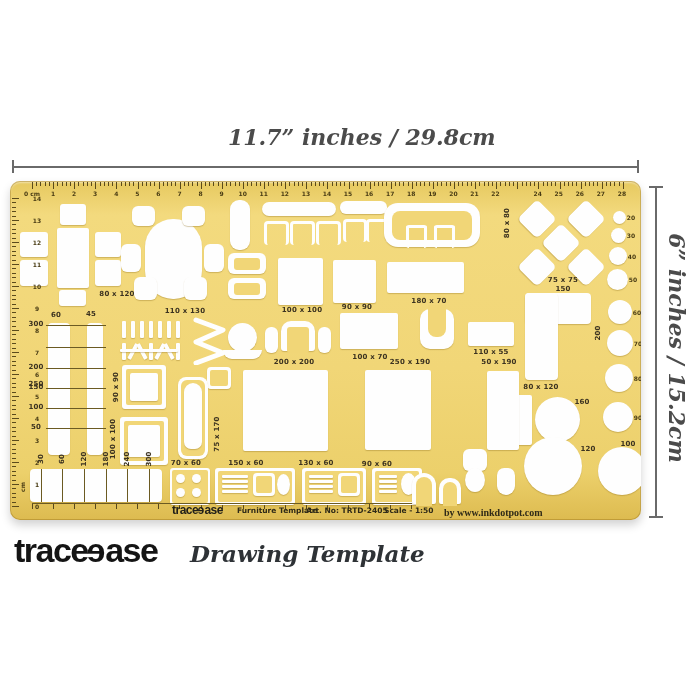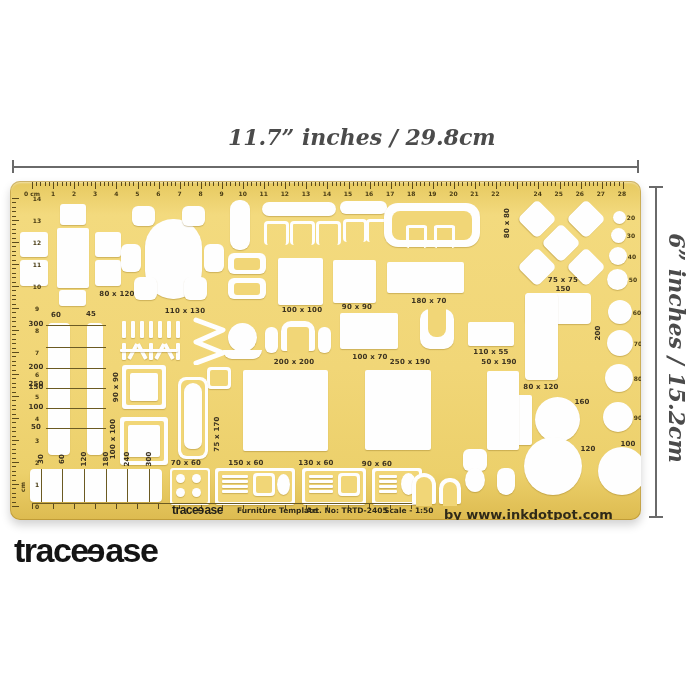--- a/index.html
+++ b/index.html
@@ -525,19 +525,20 @@
         <div class="lbl" style="left: 117px; top: 278px; transform: translate(-50%, -50%) rotate(-90deg);">240</div>
         <div class="lbl" style="left: 139px; top: 278px; transform: translate(-50%, -50%) rotate(-90deg);">300</div>
       </div>
     <div class="num" style="left:12px;top:306px;transform:translate(-50%,-50%) rotate(-90deg);">cm</div>
 
     <div class="print-strip">
       <div class="plogo" style="left:162px;"><span>trace</span><span class="rev">e</span><span>ase</span></div>
       <div class="pp" style="left:227px;top:3px;">Furniture Template</div>
       <div class="pp" style="left:296px;top:3px;">Art. No: TRTD-2405</div>
       <div class="pp" style="left:374px;top:3px;">Scale - 1:50</div>
-      <div class="pp" style="left:434px;top:4px;font-size:13px;">by www.inkdotpot.com</div>
+      <div class="pp" style="left:434px;top:4px;font-size:10px;font-family:Liberation Serif, serif;">by www.inkdotpot.com</div>
     </div>
   </div>
 
   <div class="brand-logo"><span>trace</span><span class="rev">e</span><span>ase</span></div>
+  <div class="brand-tagline">Drawing Template</div>
 
 </div>
 
 </body></html>

